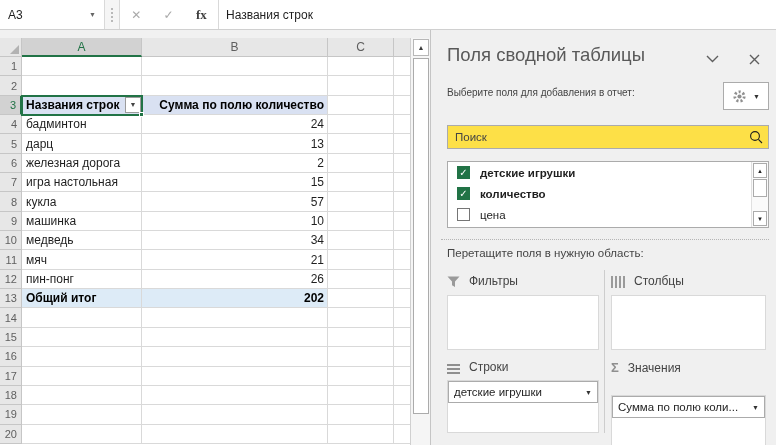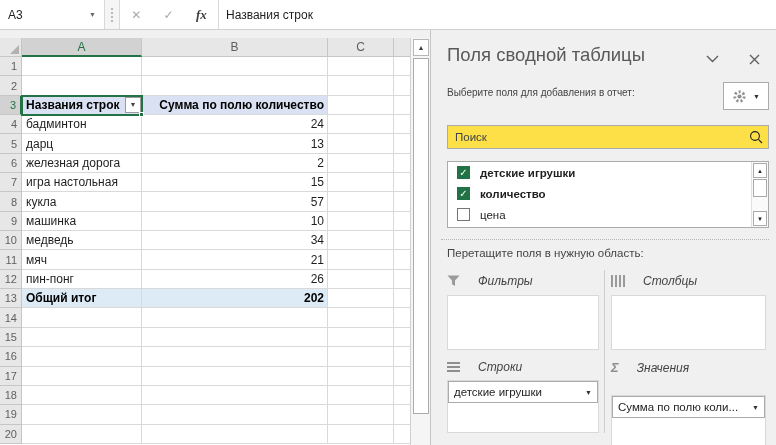--- a/index.html
+++ b/index.html
@@ -12,21 +12,21 @@
   .top-bar { position:absolute; left:0; top:0; width:776px; height:30px;
     background:var(--topbar_bg); border-bottom:1px solid #d0d0d0; display:flex; align-items:stretch; }
   .name-box { width:105px; background:#fff; border-right:1px solid var(--box_border);
     display:flex; align-items:center; padding-left:8px; position:relative; cursor:default; }
   .name-box .caret { position:absolute; right:8px; font-size:7px; color:#666; }
   .grip { width:14px; display:flex; align-items:center; justify-content:center; }
   .grip i { display:block; width:2px; height:14px; border-left:2px dotted #b9b9b9; }
   .fb-buttons { width:100px; background:#fff; border:1px solid var(--box_border); border-top:none; border-bottom:none;
     display:flex; align-items:center; justify-content:space-around; }
   .fb-buttons .dis { color:#a9a9a9; font-size:12px; }
-  .fx { font-family:"Liberation Serif", serif; font-style:italic; font-weight:bold; color:#3f3f3f; font-size:13px; }
+  .fx { font-family:"Liberation Serif", serif; font-weight:bold; color:#3f3f3f; font-size:13px; }
   .formula-input { flex:1; background:#fff; display:flex; align-items:center; padding-left:7px; }
 
   
   .sheet { position:absolute; left:0; top:30px; width:430px; height:415px; background:#fff; }
   .band { position:absolute; left:0; top:0; width:430px; height:8px; background:#f1f1f1; }
   .col-headers { position:absolute; left:0; top:8px; width:410px; height:19px; display:flex; background:var(--header_bg); }
   .ch { border-right:1px solid var(--header_border); border-bottom:1px solid var(--header_border);
     display:flex; align-items:center; justify-content:center; color:var(--header_text); font-size:12px; }
   .ch.corner { width:22px; position:relative; }
   .ch.corner .tri { position:absolute; right:2px; bottom:2px; width:0; height:0;
@@ -92,21 +92,21 @@
   .fl-scroll .sbtn { position:absolute; left:1px; width:14px; height:15px; background:#fff; border:1px solid var(--control_border);
     display:flex; align-items:center; justify-content:center; font-size:6px; color:#222; }
   .fl-scroll .up { top:1px; } .fl-scroll .down { bottom:1px; }
   .fl-scroll .thumb { position:absolute; left:1px; top:17px; width:14px; height:18px; background:#fff; border:1px solid var(--control_border); }
 
   .dotted-div { position:absolute; left:10px; top:209px; width:328px; border-top:1px dotted #b5b5b5; }
   .drag-hint { position:absolute; left:16px; top:217px; font-size:11.5px; color:var(--label_text); }
 
   .areas { position:absolute; left:0; top:240px; width:346px; height:163px; }
   .areas .vdiv { position:absolute; left:173px; top:0; width:1px; height:163px; background:#cdcdcd; }
-  .area-label { position:absolute; display:flex; align-items:center; gap:18px; font-size:12px; color:var(--label_text);font-style:italic; }
+  .area-label { position:absolute; display:flex; align-items:flex-end; gap:9px; font-size:12px; color:var(--label_text); }
   .al-filters { left:16px; top:4px; } .al-columns { left:180px; top:4px; }
   .al-rows { left:16px; top:90px; } .al-values { left:180px; top:90px; }
   .area-box { position:absolute; background:#fff; border:1px solid #d9d9d9; }
   .ab-filters { left:16px; top:25px; width:152px; height:55px; }
   .ab-columns { left:180px; top:25px; width:155px; height:55px; }
   .ab-rows { left:16px; top:110px; width:152px; height:53px; }
   .ab-values { left:180px; top:110px; width:155px; height:53px;margin-top:15px; }
   .area-chip { height:22px; background:#fff; border:1px solid var(--control_border);
     display:flex; align-items:center; font-size:11.5px; color:#1f1f1f; padding:0 5px; cursor:pointer; }
   .area-chip .caret { margin-left:auto; font-size:7px; color:#333; }

